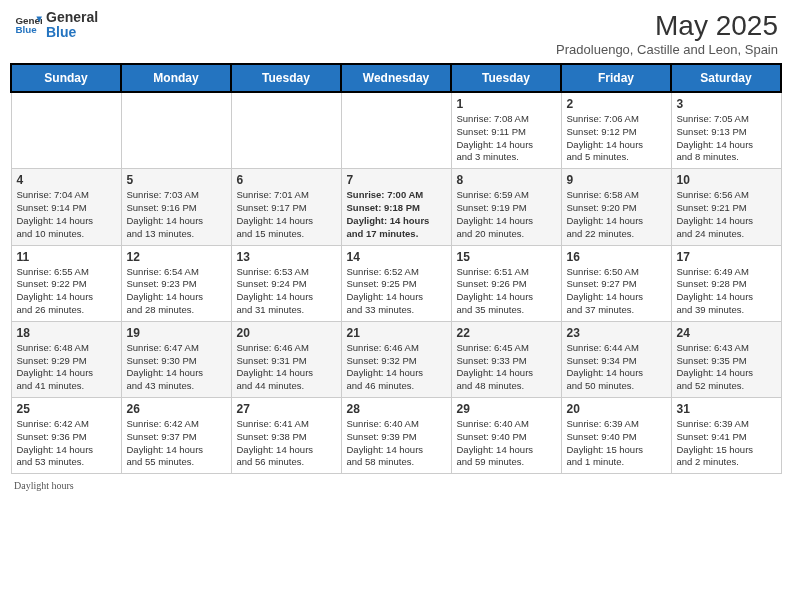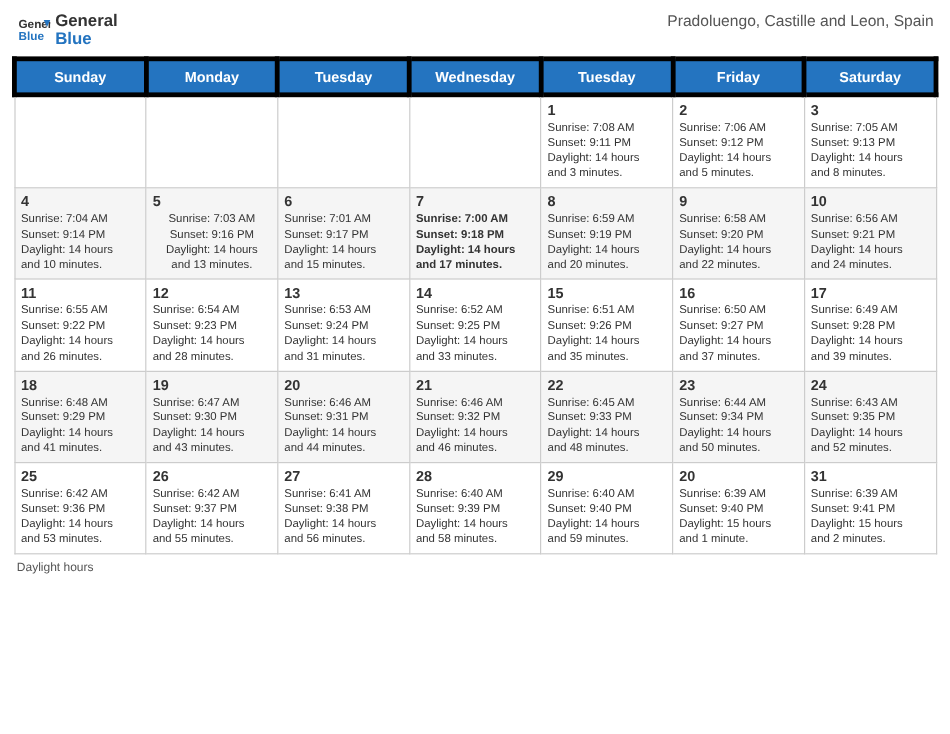--- a/index.html
+++ b/index.html
@@ -43,21 +43,21 @@
       border-collapse: collapse;
       border: 1px solid #ccc;
     }
     .calendar th {
       background-color: #2474c0;
       color: #fff;
       font-size: 12px;
       font-weight: bold;
       text-align: center;
       padding: 6px 4px;
-      border: 4px solid #000000;
+      border: 2px solid #000000;
       margin-top: 48px;
     }
     .calendar td {
       width: calc(100%/7);
       vertical-align: top;
       border: 1px solid #ccc;
       padding: 4px 5px;
       min-height: 80px;
       font-size: 10px;
       color: #333;
@@ -92,38 +92,40 @@
     .row-1 td { background: #fff; }
     .row-2 td { background: #efefef; }
     .row-3 td { background: #fff; }
     .row-4 td { background: #efefef; }
     .row-5 td { background: #fff; }
     .footer {
       margin-top: 6px;
       font-size: 10px;
       color: #555;
       padding: 0 4px;
+      font-family: Liberation Serif, serif;
     }
   </style>
 </head>
 <body>
 
 <div class="header">
   <div class="logo">
     <svg class="logo-icon" viewBox="0 0 40 40">
       <text x="2" y="18" font-size="14" font-weight="bold" fill="#333">General</text>
       <text x="2" y="32" font-size="14" font-weight="bold" fill="#2474c0">Blue</text>
       <polygon points="32,8 40,8 36,16" fill="#2474c0"></polygon>
     </svg>
     <div style="display:flex;flex-direction:column;line-height:1.1;">
       <span style="font-size:14px;font-weight:bold;color:#333;">General</span>
       <span style="font-size:14px;font-weight:bold;color:#2474c0;">Blue</span>
     </div>
   </div>
   <div class="title-block">
+    <div class="month-title">May 2025</div>
     <div class="subtitle">Pradoluengo, Castille and Leon, Spain</div>
   </div>
 </div>
 
 <table class="calendar">
   <thead>
     <tr>
       <th>Sunday</th>
       <th>Monday</th>
       <th>Tuesday</th>
@@ -164,21 +166,21 @@
       <tr class="row-2">
         <td>
           <span class="day-num">4</span>
           <div class="day-info" style="white-space: pre-line;">Sunrise: 7:04 AM
 Sunset: 9:14 PM
 Daylight: 14 hours
 and 10 minutes.</div>
         </td>
         <td>
           <span class="day-num">5</span>
-          <div class="day-info" style="white-space: pre-line; text-align: center;">Sunrise: 7:03 AM
+          <div class="day-info" style="white-space: pre-line;">Sunrise: 7:03 AM
 Sunset: 9:16 PM
 Daylight: 14 hours
 and 13 minutes.</div>
         </td>
         <td>
           <span class="day-num">6</span>
           <div class="day-info" style="white-space: pre-line;">Sunrise: 7:01 AM
 Sunset: 9:17 PM
 Daylight: 14 hours
 and 15 minutes.</div>

